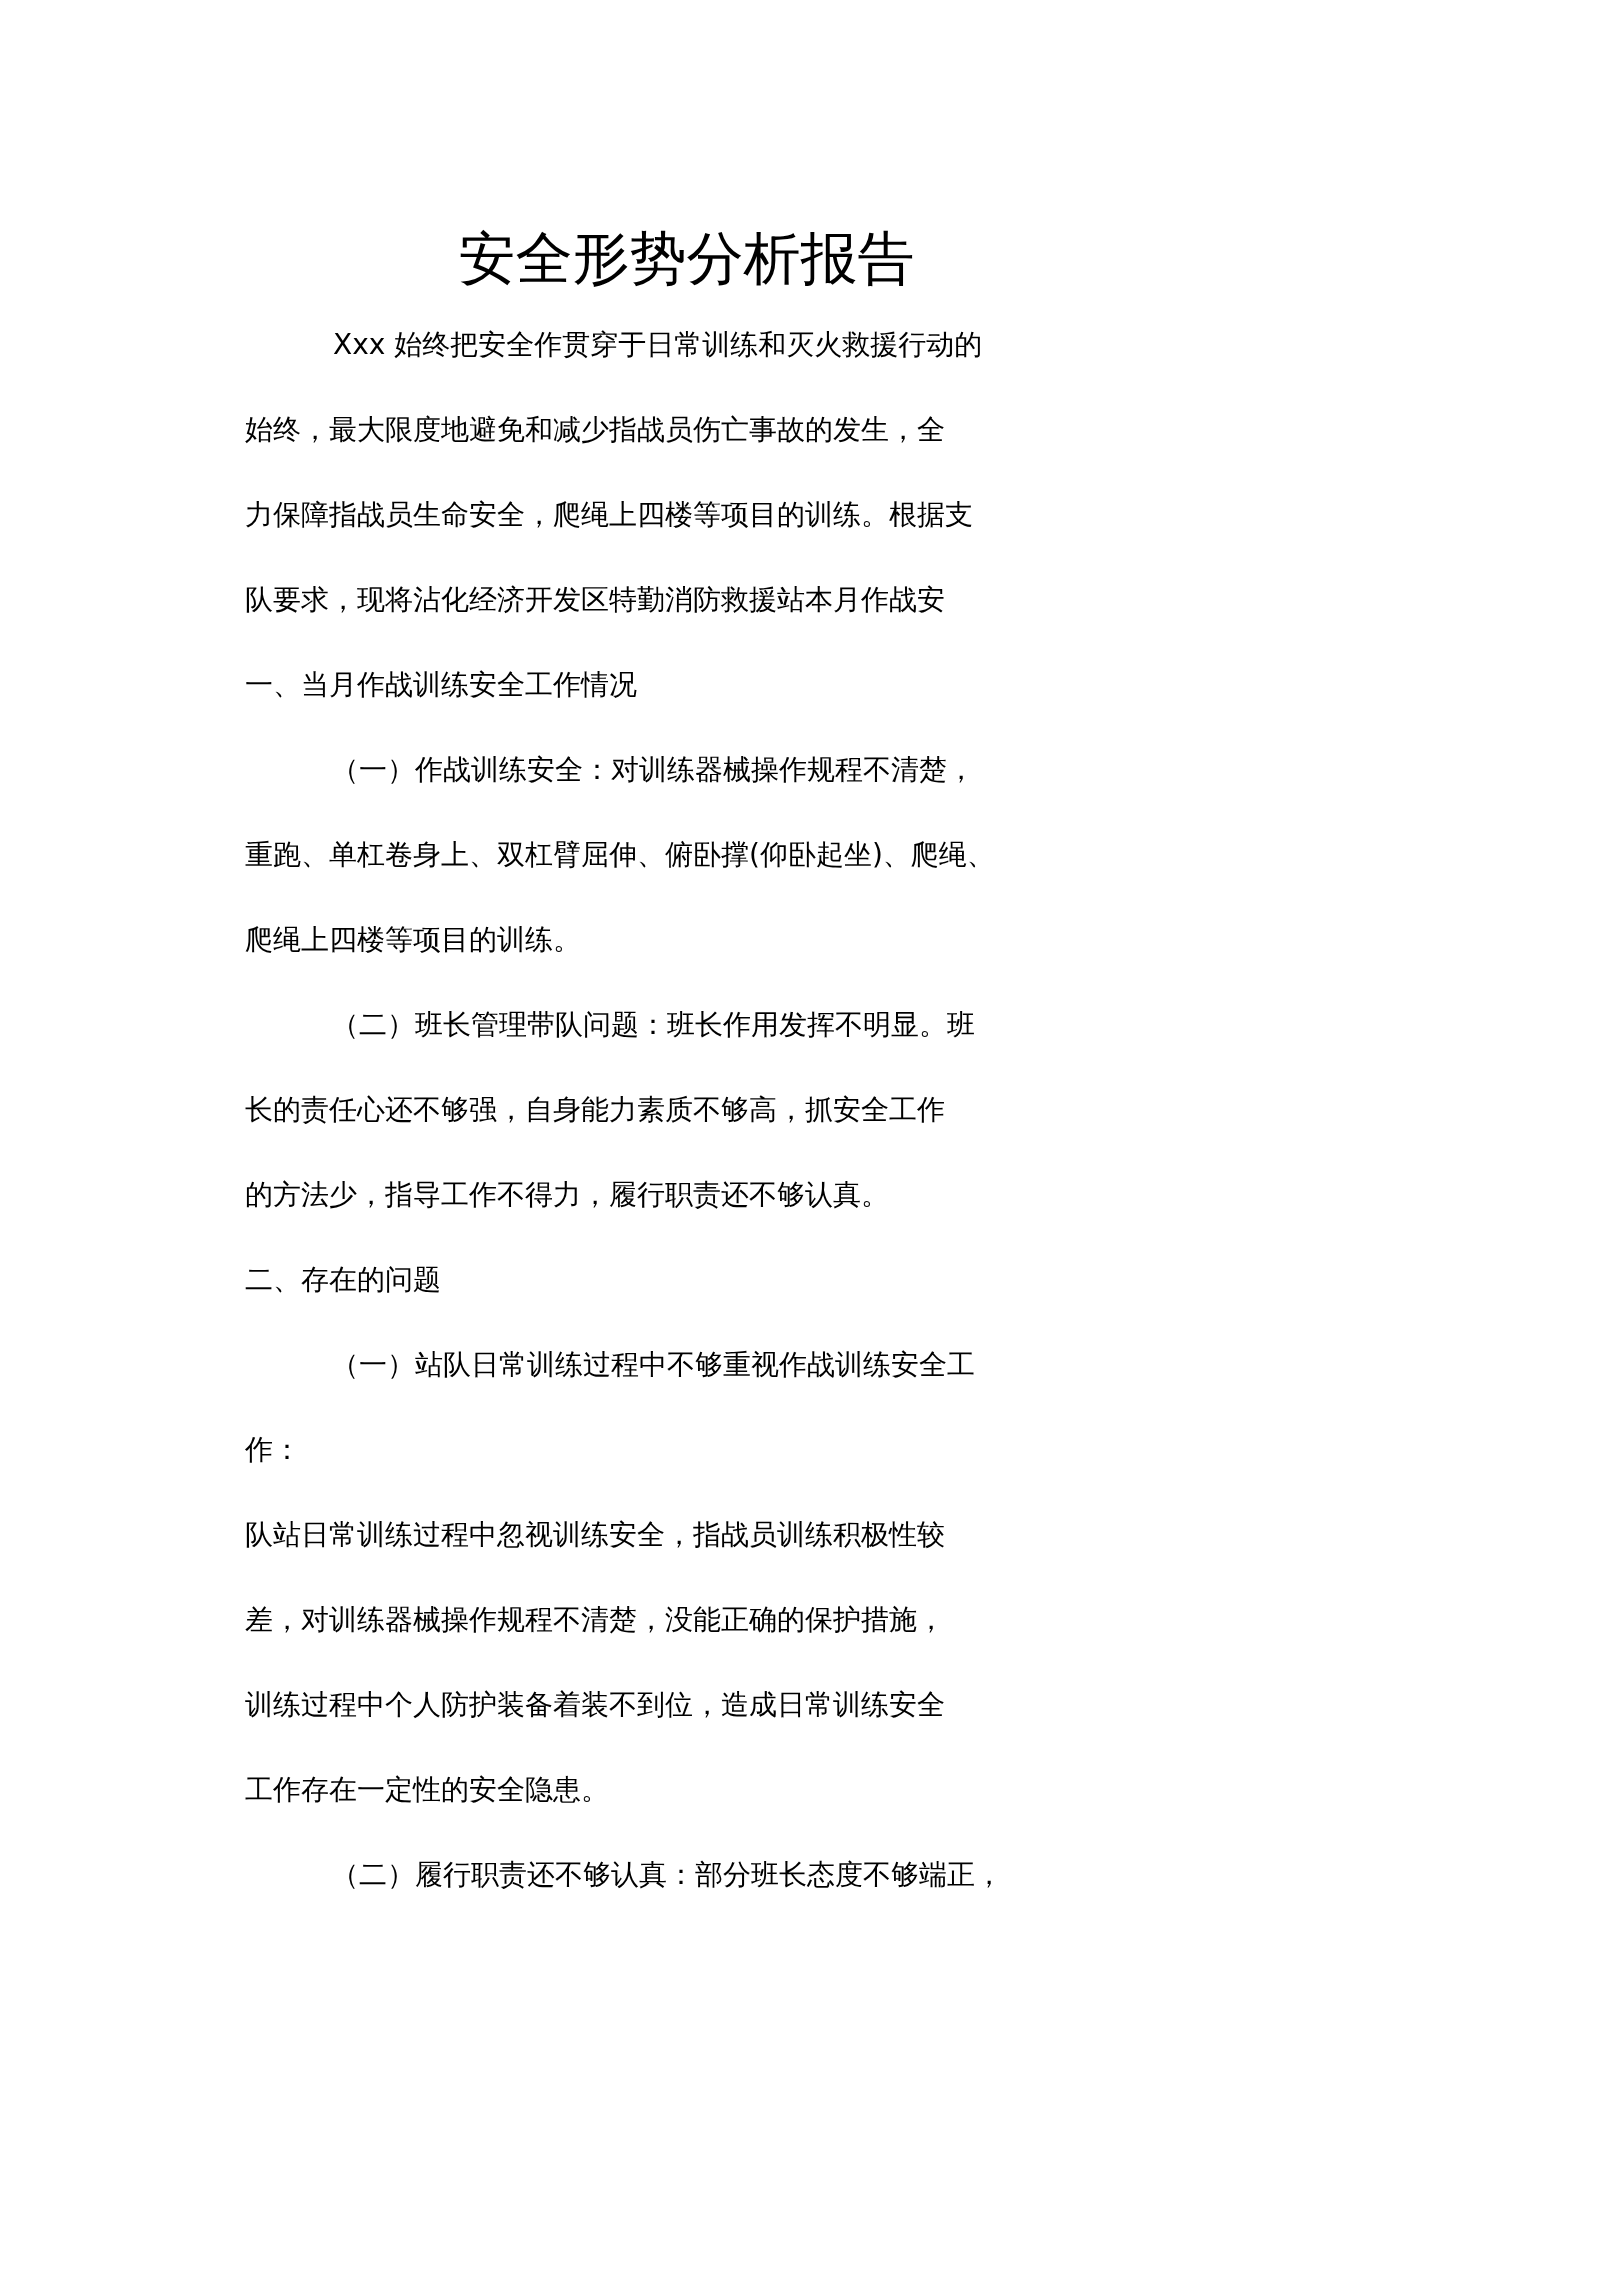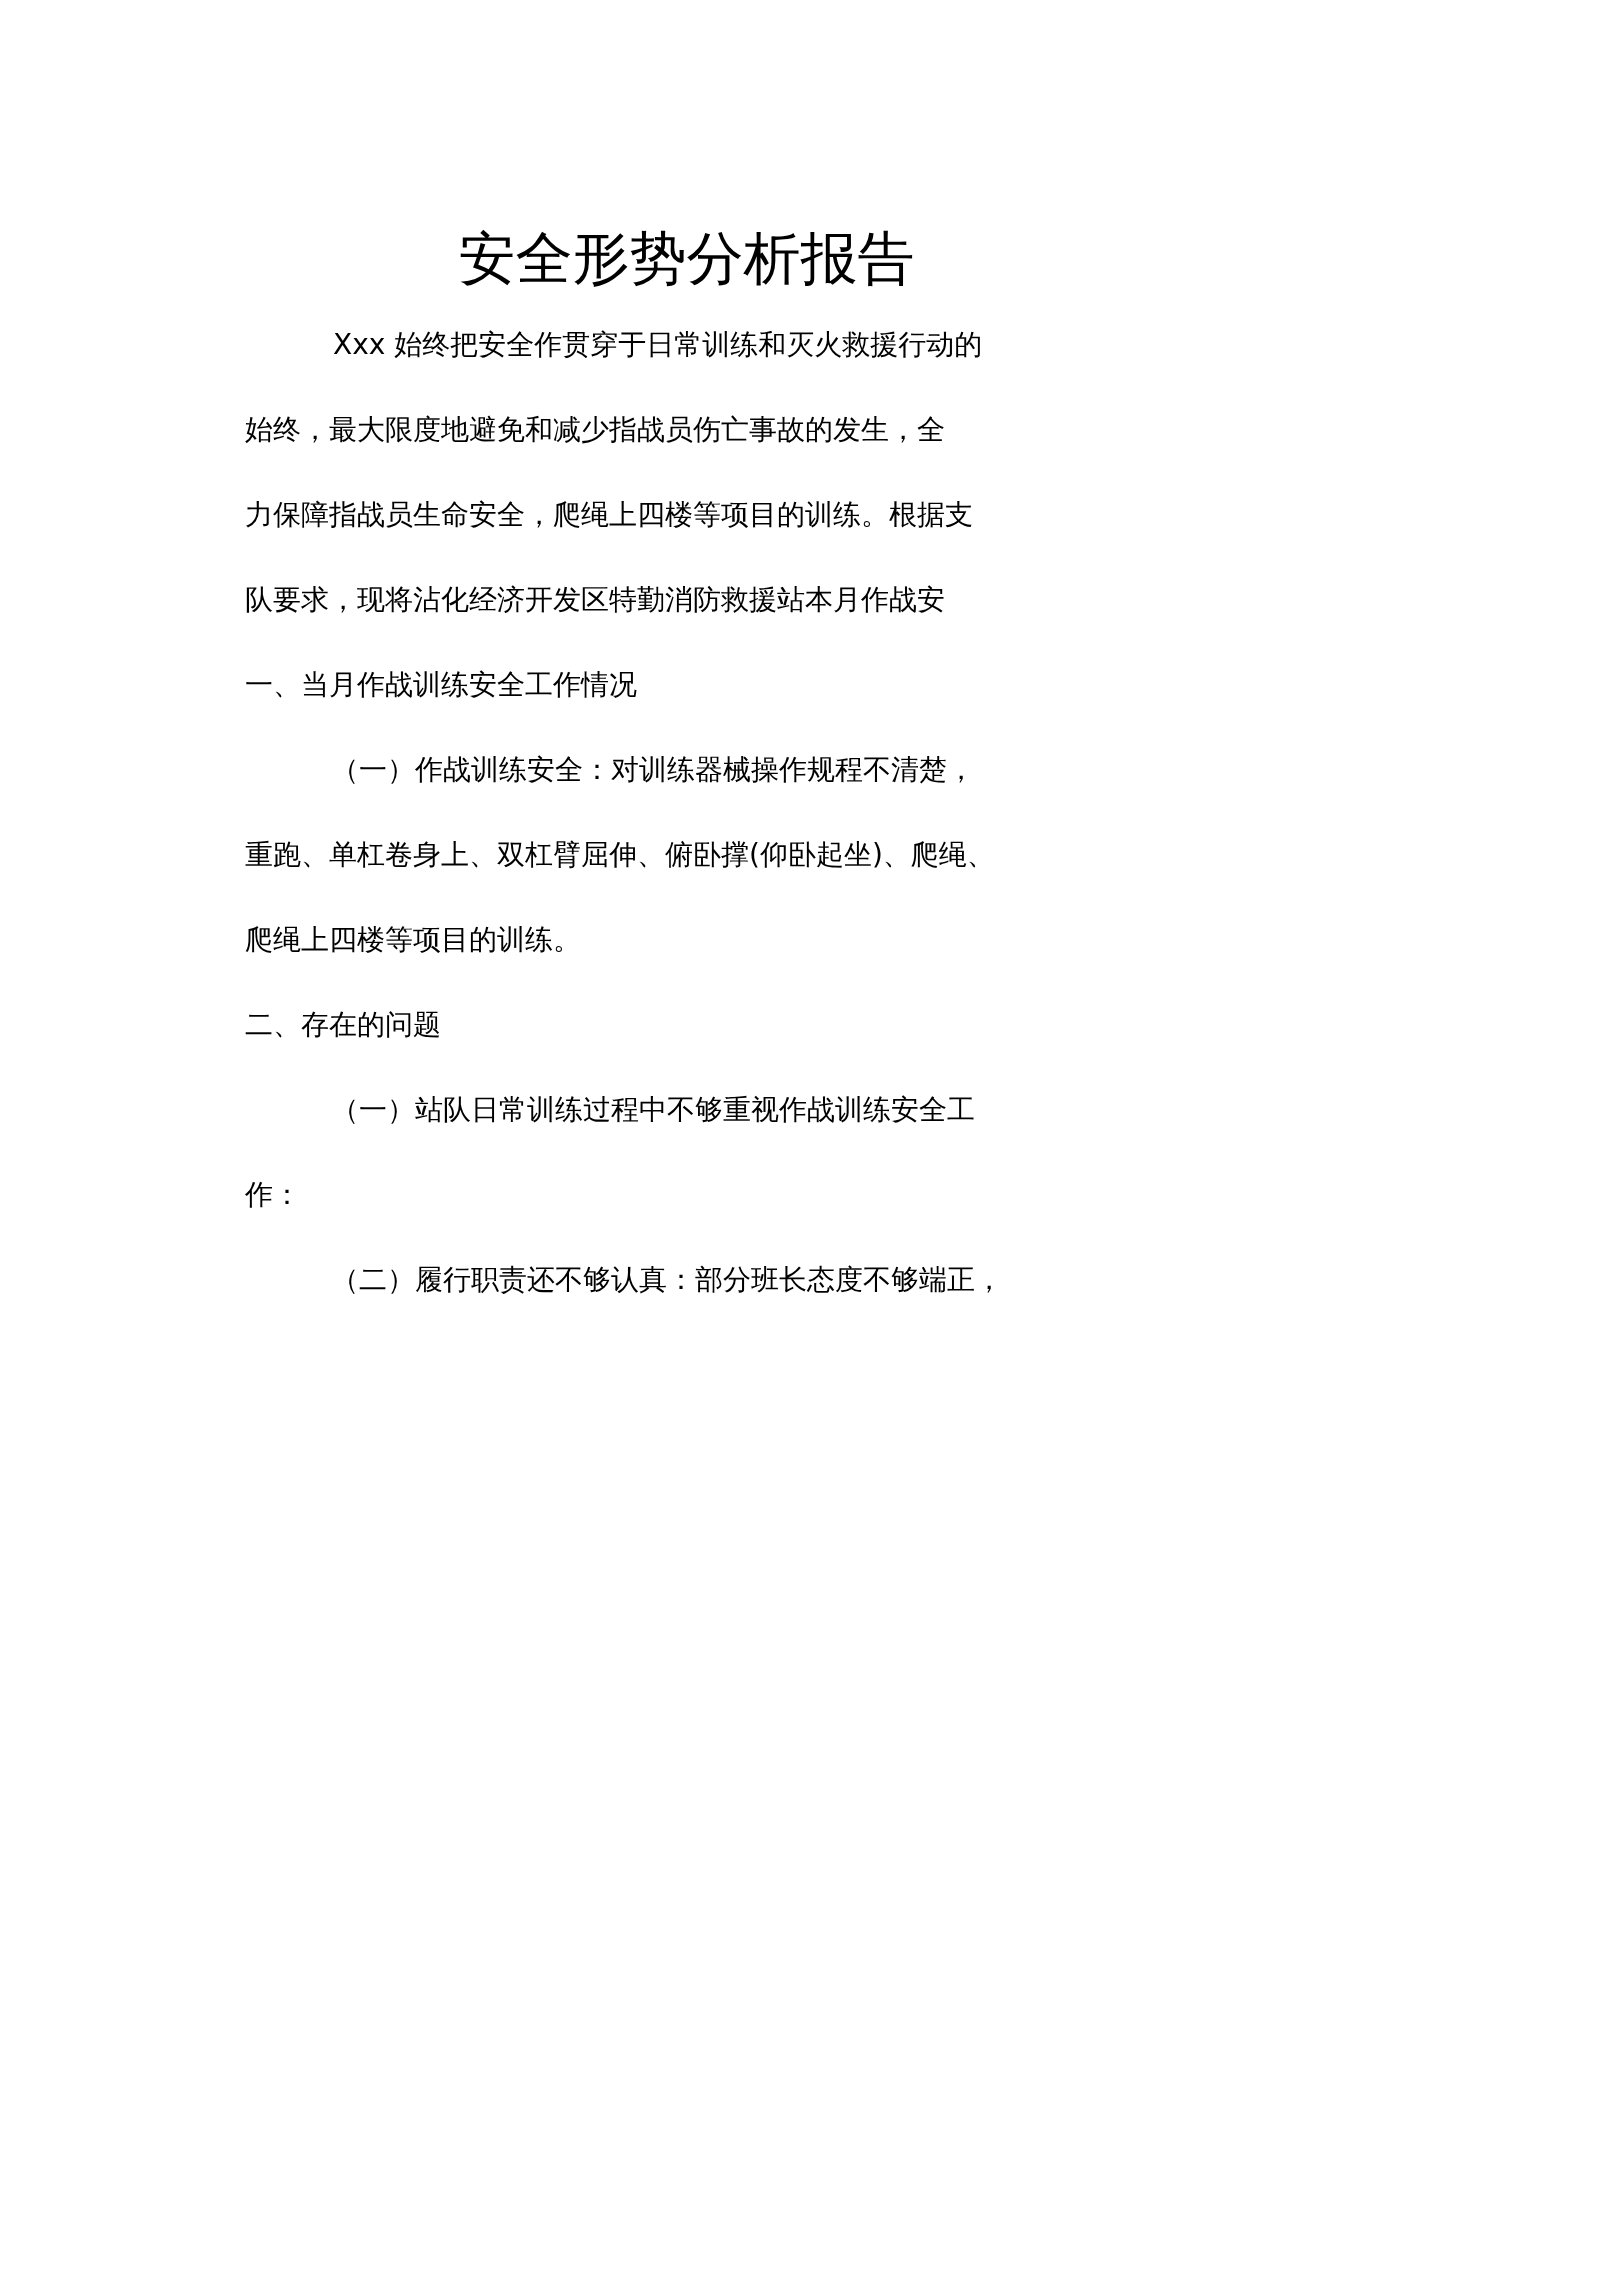--- a/index.html
+++ b/index.html
@@ -72,30 +72,41 @@
     <div>
       <div class="line">一、当月作战训练安全工作情况</div>
     </div>
 
     <div>
       <div class="line indent">（一）作战训练安全：对训练器械操作规程不清楚，</div>
       <div class="line">重跑、单杠卷身上、双杠臂屈伸、俯卧撑(仰卧起坐)、爬绳、</div>
       <div class="line">爬绳上四楼等项目的训练。</div>
     </div>
 
+    <div>
+      <div class="line indent">（二）班长管理带队问题：班长作用发挥不明显。班</div>
+      <div class="line">长的责任心还不够强，自身能力素质不够高，抓安全工作</div>
+      <div class="line">的方法少，指导工作不得力，履行职责还不够认真。</div>
+    </div>
 
     <div>
       <div class="line">二、存在的问题</div>
     </div>
 
     <div>
       <div class="line indent">（一）站队日常训练过程中不够重视作战训练安全工</div>
       <div class="line">作：</div>
     </div>
 
+    <div>
+      <div class="line">队站日常训练过程中忽视训练安全，指战员训练积极性较</div>
+      <div class="line">差，对训练器械操作规程不清楚，没能正确的保护措施，</div>
+      <div class="line">训练过程中个人防护装备着装不到位，造成日常训练安全</div>
+      <div class="line">工作存在一定性的安全隐患。</div>
+    </div>
 
     <div>
       <div class="line indent">（二）履行职责还不够认真：部分班长态度不够端正，</div>
     </div>
 
   </div>
 </div>
 
 
 </body></html>

